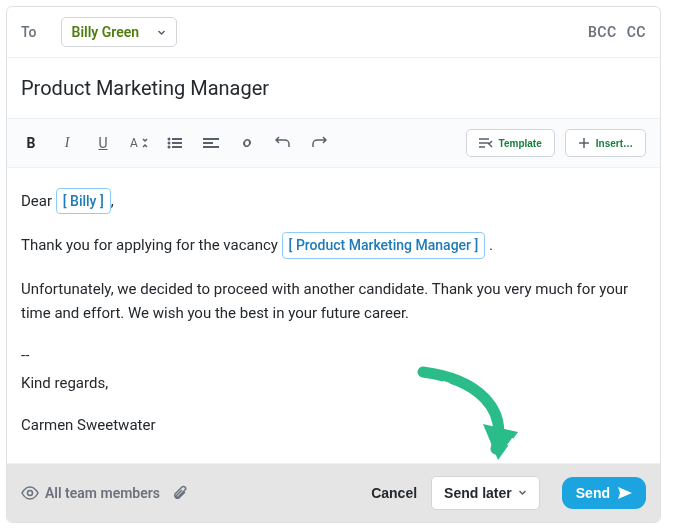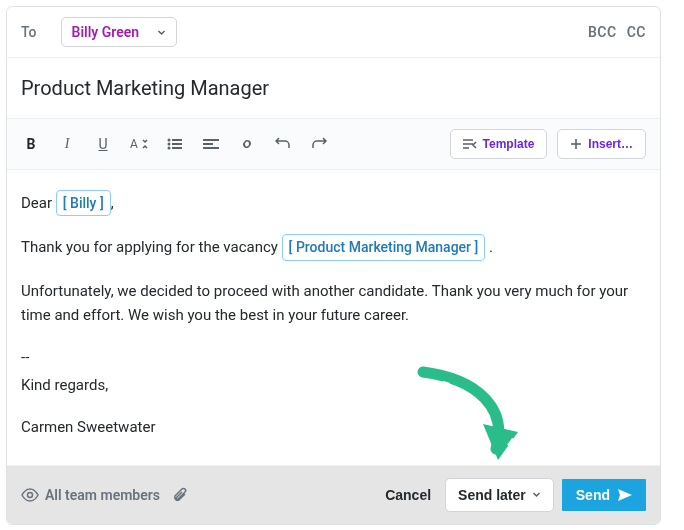--- a/index.html
+++ b/index.html
@@ -36,21 +36,21 @@
     font-weight: 500;
   }
   .recipient-chip {
     display: inline-flex;
     align-items: center;
     border: 1px solid #d1d5da;
     border-radius: 5px;
     padding: 6px 10px;
     font-size: 14px;
     font-weight: 600;
-    color: #a21caf;
+    color: #4d7c0f;
     background: #fff;
     gap: 18px;
   }
   .spacer { flex: 1; }
   .bcc-cc {
     display: flex;
     gap: 10px;
     color: #6a737d;
     font-weight: 600;
     font-size: 14px;
@@ -85,23 +85,23 @@
   .tb-bold { font-weight: 700; color:#24292e; }
   .tb-italic { font-style: italic; font-family: Georgia, serif; }
   .tb-underline { text-decoration: underline; }
   .tb-group { display:flex; gap:16px; align-items:center; }
   .tb-right { margin-left:auto; display:flex; gap:10px; }
   .tb-outline-btn {
     border: 1px solid #d1d5da;
     background: #fff;
     border-radius: 5px;
     padding: 7px 12px;
-    font-size: 12px;
-    font-weight: 600;
-    color: #6d28d9;
+    font-size: 10px;
+    font-weight: 600;
+    color: #15803d;
     display: inline-flex;
     align-items: center;
     gap: 6px;
     cursor: pointer;
   }
   .body-area {
     padding: 20px 14px 26px 14px;
     font-size: 15px;
     color: #24292e;
     line-height: 1.6;
@@ -155,29 +155,30 @@
     font-weight: 600;
     color: #24292e;
     cursor: pointer;
     display: inline-flex;
     align-items: center;
     gap: 6px;
   }
   .btn-primary {
     background: #1ba4e0;
     border: none;
-    border-radius: 1px;
+    border-radius: 11px;
     padding: 8px 14px;
     color: #fff;
     font-weight: 600;
     font-size: 14px;
     cursor: pointer;
     display: inline-flex;
     align-items: center;
     gap: 8px;
+    margin-left: 14px;
   }
   .arrow-annotation {
     position: absolute;
     right: 122px;
     top: 357px;
     pointer-events: none;
   }
   svg { display:block; }
 </style>
 </head>

